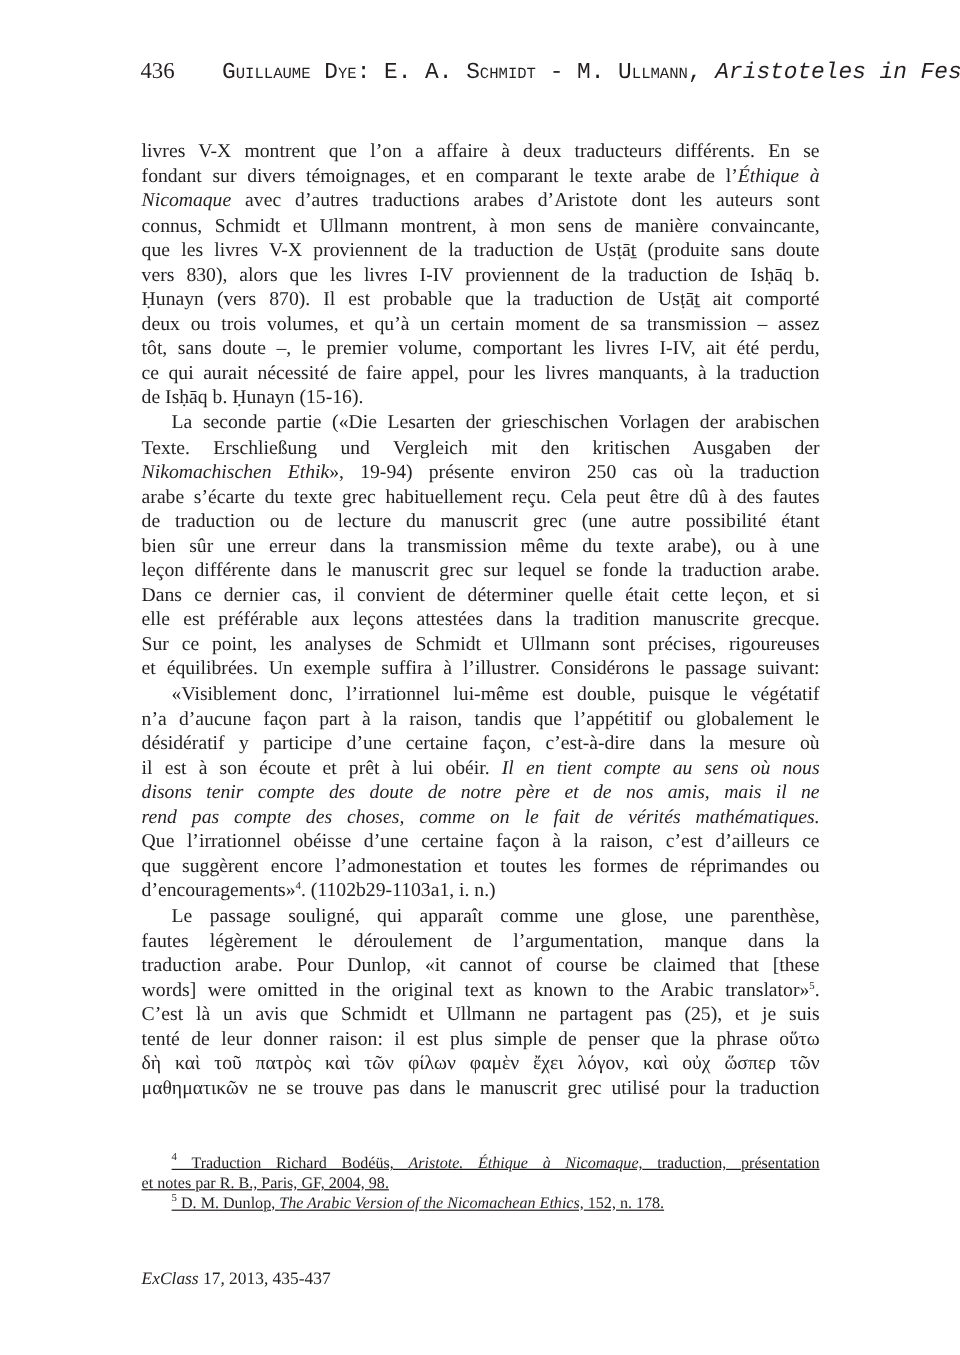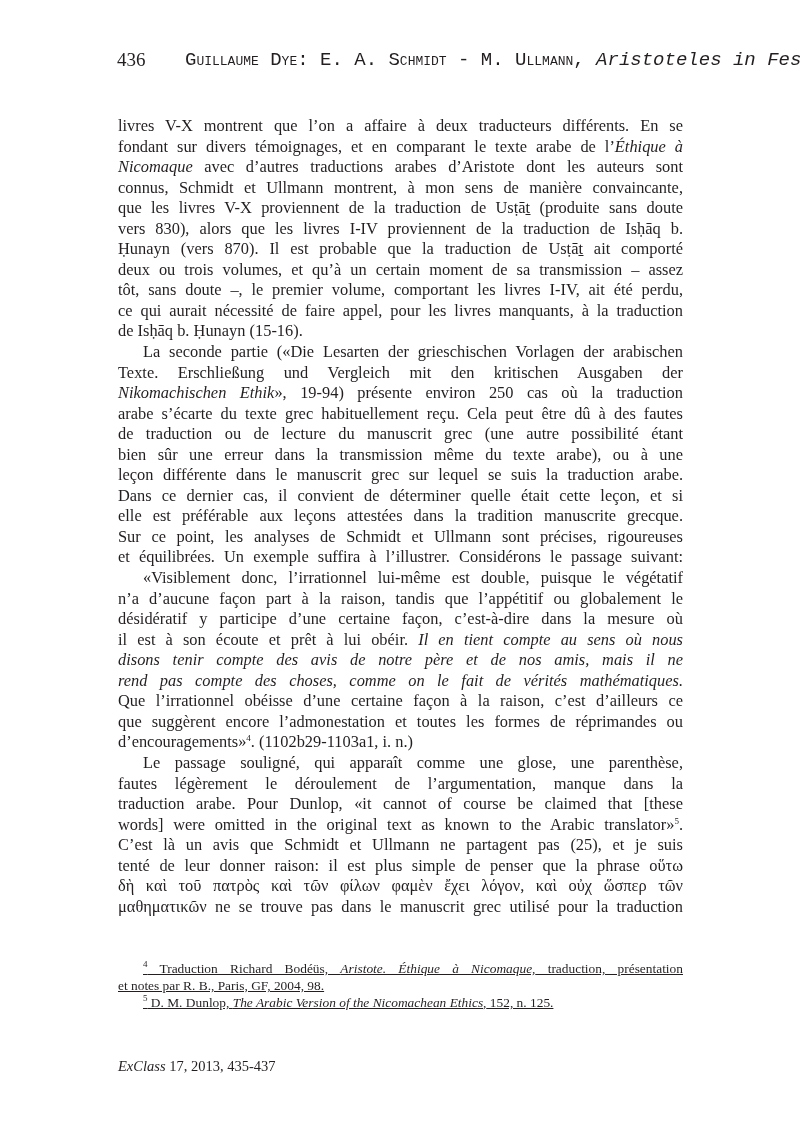--- a/index.html
+++ b/index.html
@@ -43,45 +43,45 @@
     <span class="line"><span>deux ou trois volumes, et qu’à un certain moment de sa transmission – assez</span></span>
     <span class="line"><span>tôt, sans doute –, le premier volume, comportant les livres I-IV, ait été perdu,</span></span>
     <span class="line"><span>ce qui aurait nécessité de faire appel, pour les livres manquants, à la traduction</span></span>
     <span class="line last"><span>de Isḥāq b. Ḥunayn (15-16).</span></span>
     <span class="line indent"><span>La seconde partie («Die Lesarten der grieschischen Vorlagen der arabischen</span></span>
     <span class="line"><span>Texte. Erschließung und Vergleich mit den kritischen Ausgaben der</span></span>
     <span class="line"><span class="it">Nikomachischen Ethik</span><span>», 19-94) présente environ 250 cas où la traduction</span></span>
     <span class="line"><span>arabe s’écarte du texte grec habituellement reçu. Cela peut être dû à des fautes</span></span>
     <span class="line"><span>de traduction ou de lecture du manuscrit grec (une autre possibilité étant</span></span>
     <span class="line"><span>bien sûr une erreur dans la transmission même du texte arabe), ou à une</span></span>
-    <span class="line"><span>leçon différente dans le manuscrit grec sur lequel se suis la traduction arabe.</span></span>
+    <span class="line"><span>leçon différente dans le manuscrit grec sur lequel se fonde la traduction arabe.</span></span>
     <span class="line"><span>Dans ce dernier cas, il convient de déterminer quelle était cette leçon, et si</span></span>
     <span class="line"><span>elle est préférable aux leçons attestées dans la tradition manuscrite grecque.</span></span>
     <span class="line"><span>Sur ce point, les analyses de Schmidt et Ullmann sont précises, rigoureuses</span></span>
     <span class="line"><span>et équilibrées. Un exemple suffira à l’illustrer. Considérons le passage suivant:</span></span>
     <span class="line indent"><span>«Visiblement donc, l’irrationnel lui-même est double, puisque le végétatif</span></span>
     <span class="line"><span>n’a d’aucune façon part à la raison, tandis que l’appétitif ou globalement le</span></span>
     <span class="line"><span>désidératif y participe d’une certaine façon, c’est-à-dire dans la mesure où</span></span>
     <span class="line"><span>il est à son écoute et prêt à lui obéir. </span><span class="it">Il en tient compte au sens où nous</span></span>
-    <span class="line"><span class="it">disons tenir compte des avis de notre père et de nos amis, mais il ne</span></span>
+    <span class="line"><span class="it">disons tenir compte des doute de notre père et de nos amis, mais il ne</span></span>
     <span class="line"><span class="it">rend pas compte des choses, comme on le fait de vérités mathématiques.</span></span>
     <span class="line"><span>Que l’irrationnel obéisse d’une certaine façon à la raison, c’est d’ailleurs ce</span></span>
     <span class="line"><span>que suggèrent encore l’admonestation et toutes les formes de réprimandes ou</span></span>
     <span class="line last"><span>d’encouragements»</span><sup>4</sup><span>.  (1102b29-1103a1, i. n.)</span></span>
     <span class="line indent"><span>Le passage souligné, qui apparaît comme une glose, une parenthèse,</span></span>
     <span class="line"><span>fautes légèrement le déroulement de l’argumentation, manque dans la</span></span>
     <span class="line"><span>traduction arabe. Pour Dunlop, «it cannot of course be claimed that [these</span></span>
     <span class="line"><span>words] were omitted in the original text as known to the Arabic translator»</span><sup>5</sup><span>.</span></span>
     <span class="line"><span>C’est là un avis que Schmidt et Ullmann ne partagent pas (25), et je suis</span></span>
     <span class="line"><span>tenté de leur donner raison: il est plus simple de penser que la phrase οὕτω</span></span>
     <span class="line"><span>δὴ καὶ τοῦ πατρὸς καὶ τῶν φίλων φαμὲν ἔχει λόγον, καὶ οὐχ ὥσπερ τῶν</span></span>
     <span class="line"><span>μαθηματικῶν ne se trouve pas dans le manuscrit grec utilisé pour la traduction</span></span>
   </div>
 
 <div class="footnotes" id="footnotes">
     <span class="fn-line indent"><sup>4</sup><span> Traduction Richard Bodéüs, </span><span class="it">Aristote. Éthique à Nicomaque,</span><span> traduction, présentation</span></span>
     <span class="fn-line last"><span>et notes par R. B., Paris, GF, 2004, 98.</span></span>
-    <span class="fn-line indent last"><sup>5</sup><span> D. M. Dunlop, </span><span class="it">The Arabic Version of the Nicomachean Ethics,</span><span> 152, n. 125.</span></span>
+    <span class="fn-line indent last"><sup>5</sup><span> D. M. Dunlop, </span><span class="it">The Arabic Version of the Nicomachean Ethics,</span><span> 152, n. 178.</span></span>
   </div>
 
 <div class="footer">
   <span class="it">ExClass</span><span> 17, 2013, 435-437</span>
 </div>
 
 </body></html>

